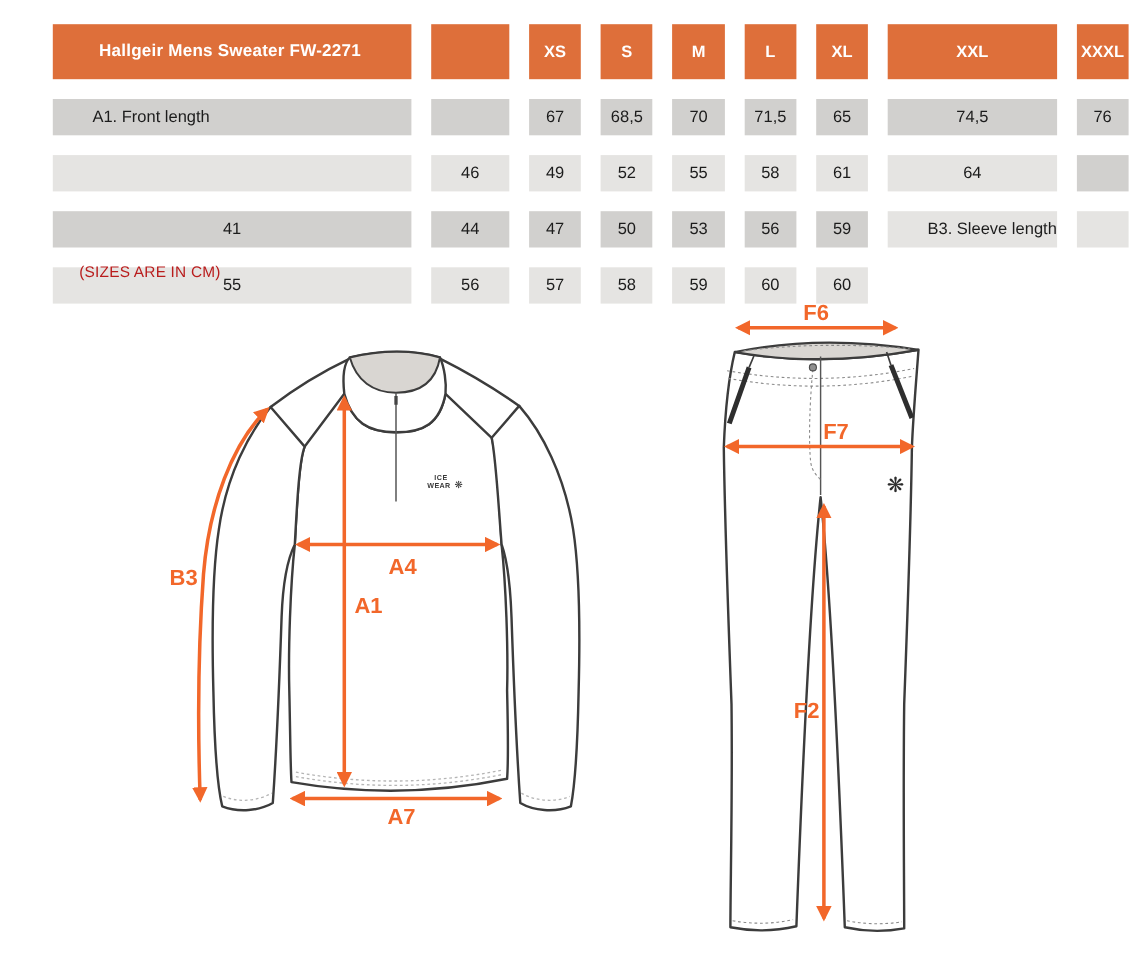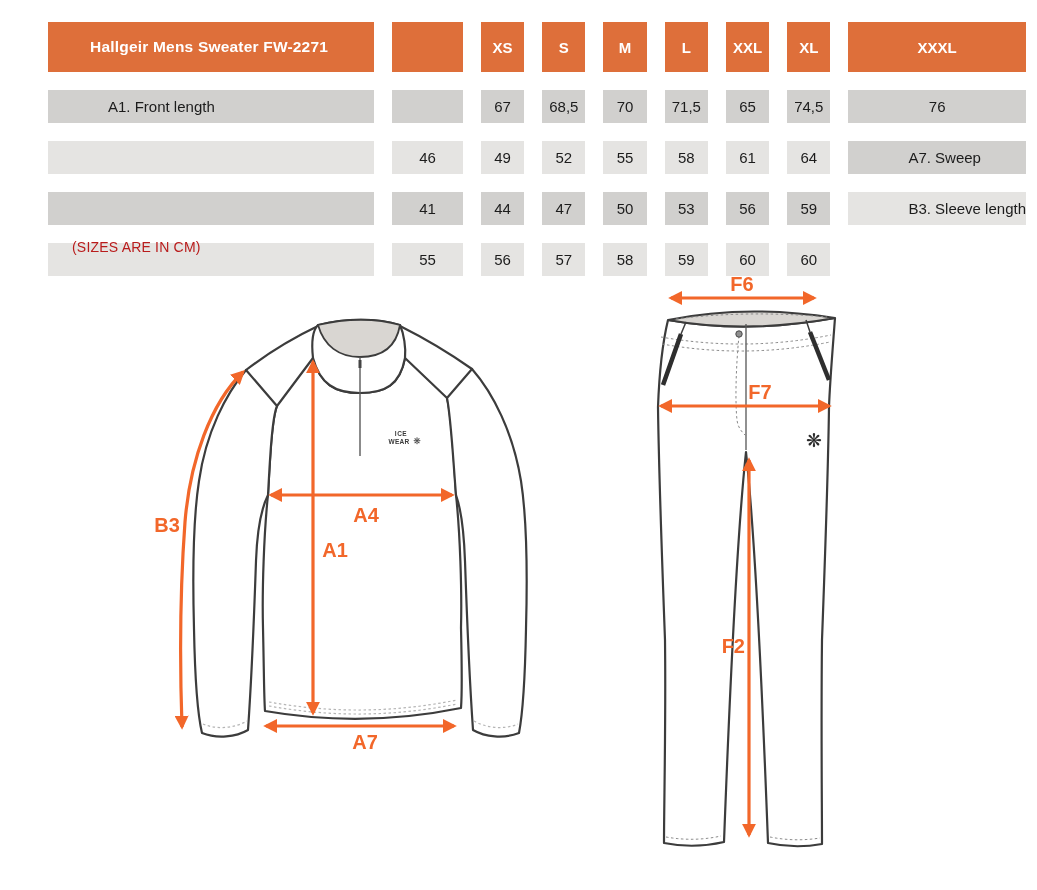--- a/index.html
+++ b/index.html
@@ -16,21 +16,21 @@
     grid-template-rows:50px repeat(4,33px);
     gap:18px;
     margin-left:18px;
   }
   .cell{
     display:flex;align-items:center;justify-content:center;
     font-size:15px;color:#1c1c1c;white-space:nowrap;
   }
   .head{background:#DE6F3A;color:#ffffff;font-weight:bold;}
   .title{justify-content:flex-start;padding-left:42px;font-size:15.5px;letter-spacing:.2px;}
-  .lbl{justify-content:flex-start;padding-left:60px;}
+  .lbl{justify-content:flex-start;padding-left:36px;}
   .dk{background:#D1D0CE;}
   .lt{background:#E5E4E2;}
   .note{
     position:absolute;left:72px;top:239px;
     color:#b91c1c;font-size:14px;letter-spacing:.2px;
   }
   .diagram{position:absolute;left:0;top:260px;}
   svg text{font-family:"Liberation Sans", sans-serif;}
   .dim-label{fill:#F2672A;font-size:20px;font-weight:bold;}
   .logo-text{fill:#3a3a3a;font-weight:bold;}
@@ -44,22 +44,22 @@
 <body>
 
 <div class="size-grid">
 
   <div class="cell head title">Hallgeir Mens Sweater FW-2271</div>
   <div class="cell head"></div>
   <div class="cell head">XS</div>
   <div class="cell head">S</div>
   <div class="cell head">M</div>
   <div class="cell head">L</div>
+  <div class="cell head">XL</div>
   <div class="cell head">XXL</div>
-  <div class="cell head">XL</div>
   <div class="cell head">XXXL</div>
 
   <div class="cell dk lbl">A1. Front length</div>
   <div class="cell dk"></div>
   <div class="cell dk">67</div>
   <div class="cell dk">68,5</div>
   <div class="cell dk">70</div>
   <div class="cell dk">71,5</div>
   <div class="cell dk">65</div>
   <div class="cell dk">74,5</div>
@@ -67,21 +67,20 @@
 
   <div class="cell lt"></div>
   <div class="cell lt">46</div>
   <div class="cell lt">49</div>
   <div class="cell lt">52</div>
   <div class="cell lt">55</div>
   <div class="cell lt">58</div>
   <div class="cell lt">61</div>
   <div class="cell lt">64</div>
 
-  <div class="cell dk lbl">A7. Sweep</div>
   <div class="cell dk"></div>
   <div class="cell dk">41</div>
   <div class="cell dk">44</div>
   <div class="cell dk">47</div>
   <div class="cell dk">50</div>
   <div class="cell dk">53</div>
   <div class="cell dk">56</div>
   <div class="cell dk">59</div>
 
   <div class="cell lt lbl">B3. Sleeve length</div>

